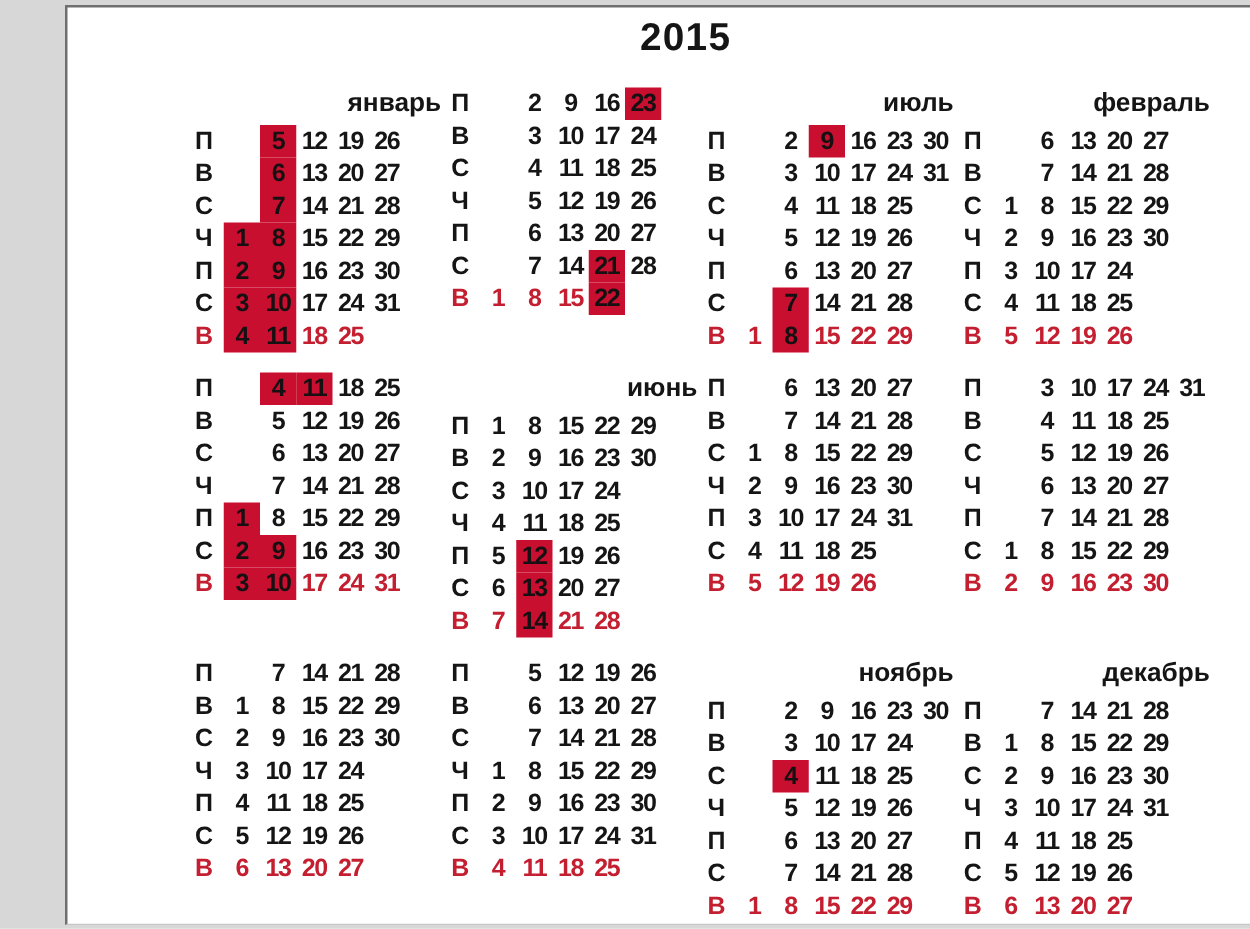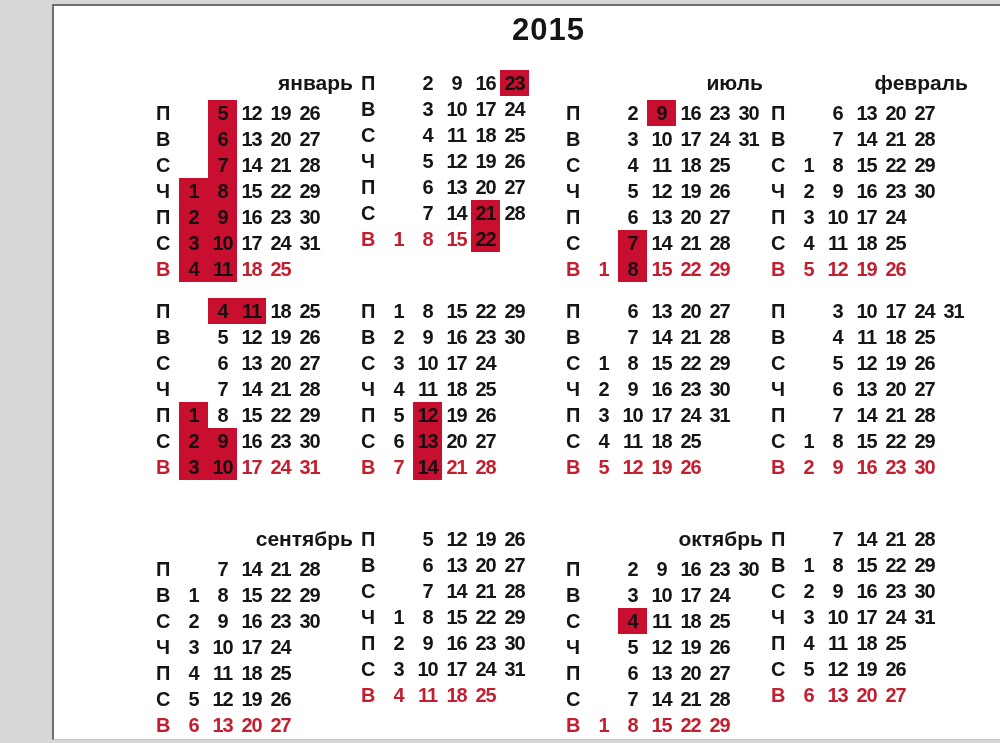--- a/index.html
+++ b/index.html
@@ -320,20 +320,21 @@
           <div class="wd sun">В</div>
           <div class="cell h">3</div>
           <div class="cell h">10</div>
           <div class="cell r">17</div>
           <div class="cell r">24</div>
           <div class="cell r">31</div>
           <div class="cell"></div>
         </div>
       </div>
       <div class="month">
+        <div class="month-title">июнь</div>
         <div class="mgrid">
           <div class="wd">П</div>
           <div class="cell">1</div>
           <div class="cell">8</div>
           <div class="cell">15</div>
           <div class="cell">22</div>
           <div class="cell">29</div>
           <div class="cell"></div>
           <div class="wd">В</div>
           <div class="cell">2</div>
@@ -479,21 +480,20 @@
           <div class="wd sun">В</div>
           <div class="cell r">2</div>
           <div class="cell r">9</div>
           <div class="cell r">16</div>
           <div class="cell r">23</div>
           <div class="cell r">30</div>
           <div class="cell"></div>
         </div>
       </div>
       <div class="month">
-        <div class="month-title">сентябрь</div>
         <div class="mgrid">
           <div class="wd">П</div>
           <div class="cell"></div>
           <div class="cell">7</div>
           <div class="cell">14</div>
           <div class="cell">21</div>
           <div class="cell">28</div>
           <div class="cell"></div>
           <div class="wd">В</div>
           <div class="cell">1</div>
@@ -586,21 +586,21 @@
           <div class="wd sun">В</div>
           <div class="cell r">4</div>
           <div class="cell r">11</div>
           <div class="cell r">18</div>
           <div class="cell r">25</div>
           <div class="cell"></div>
           <div class="cell"></div>
         </div>
       </div>
       <div class="month">
-        <div class="month-title">октябрь</div>
+        <div class="month-title">ноябрь</div>
         <div class="mgrid">
           <div class="wd">П</div>
           <div class="cell"></div>
           <div class="cell">2</div>
           <div class="cell">9</div>
           <div class="cell">16</div>
           <div class="cell">23</div>
           <div class="cell">30</div>
           <div class="wd">В</div>
           <div class="cell"></div>
@@ -640,20 +640,21 @@
           <div class="wd sun">В</div>
           <div class="cell r">1</div>
           <div class="cell r">8</div>
           <div class="cell r">15</div>
           <div class="cell r">22</div>
           <div class="cell r">29</div>
           <div class="cell"></div>
         </div>
       </div>
       <div class="month">
+        <div class="month-title">декабрь</div>
         <div class="mgrid">
           <div class="wd">П</div>
           <div class="cell"></div>
           <div class="cell">7</div>
           <div class="cell">14</div>
           <div class="cell">21</div>
           <div class="cell">28</div>
           <div class="cell"></div>
           <div class="wd">В</div>
           <div class="cell">1</div>

